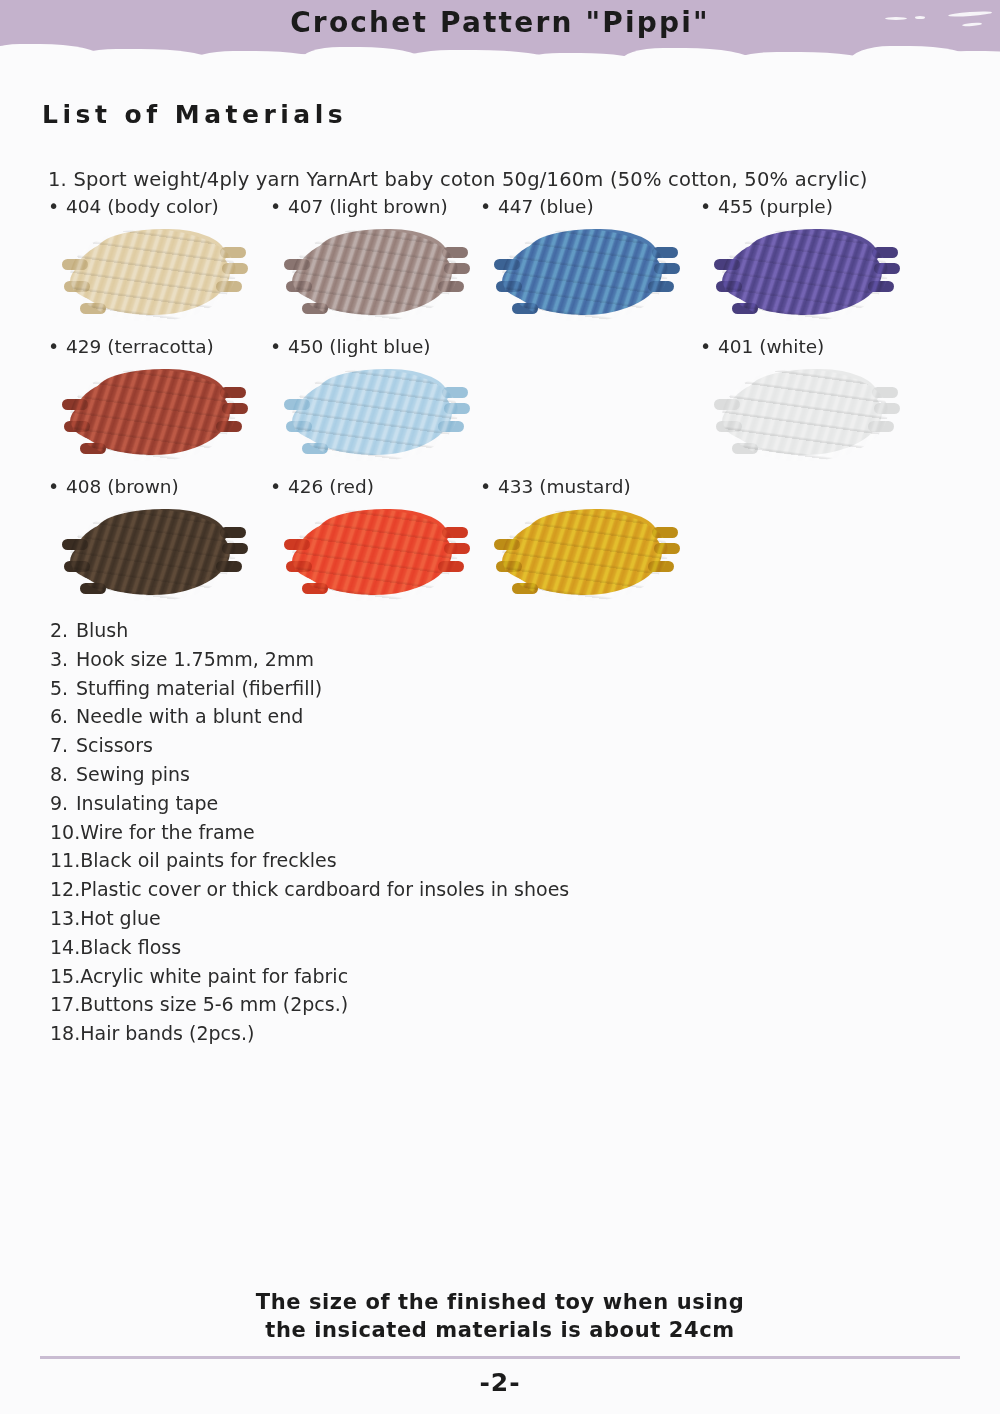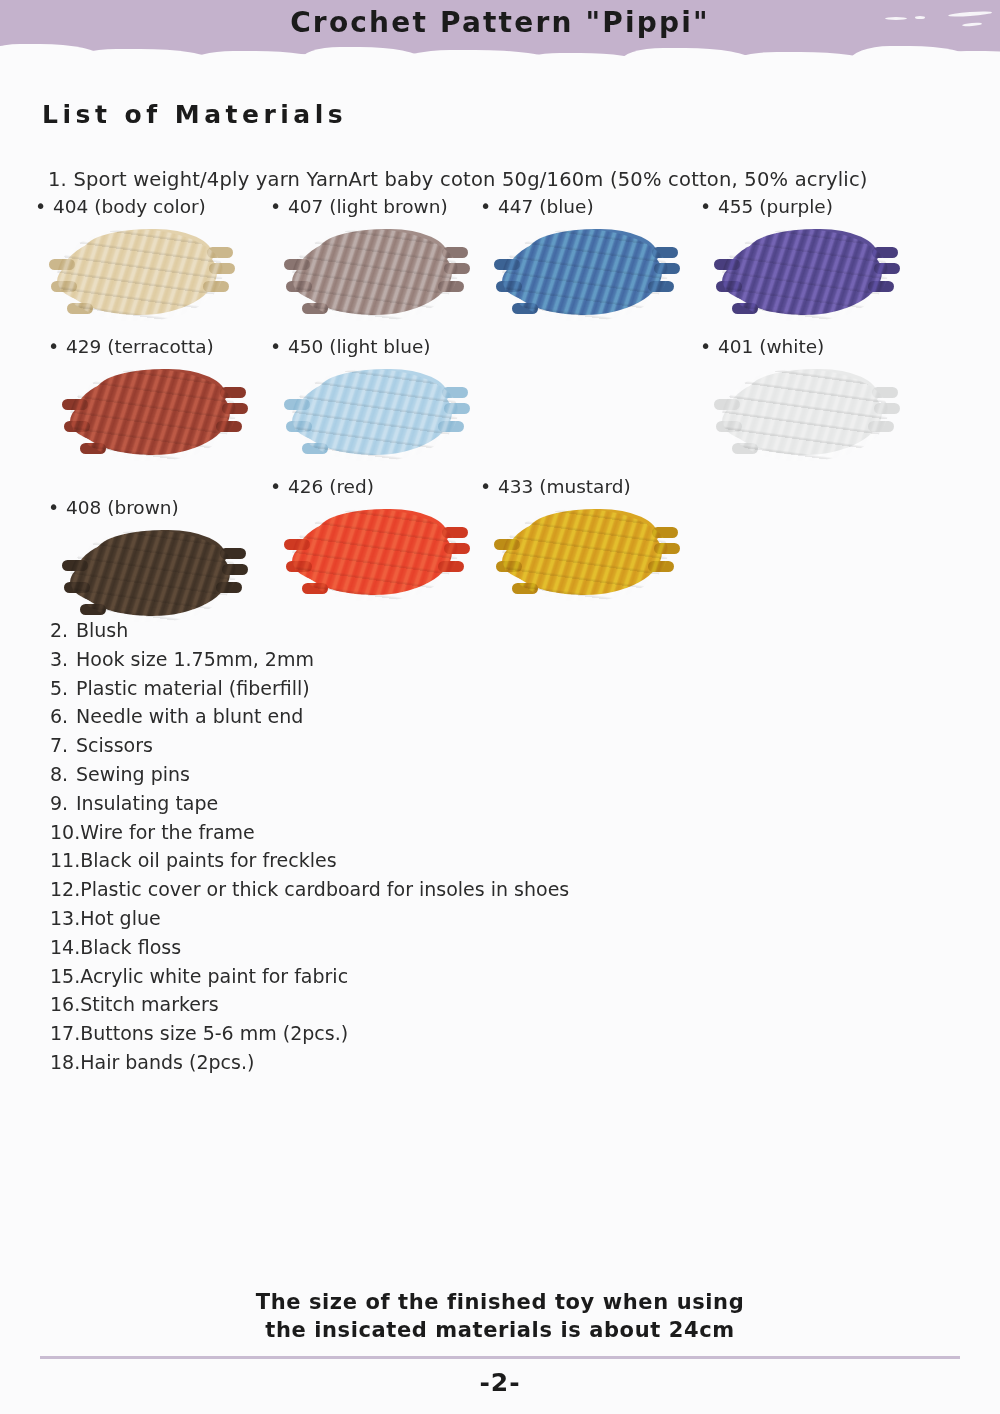--- a/index.html
+++ b/index.html
@@ -233,21 +233,21 @@
   <div class="tear" style="left:640px;  top:55px; width:230px; height:14px; border-radius:30%;"></div>
 </div>
 <div class="header-title">Crochet Pattern "Pippi"</div>
 
 <div class="section-title">List of Materials</div>
 
 <div class="yarn-line">1. Sport weight/4ply yarn YarnArt baby coton 50g/160m (50% cotton, 50% acrylic)</div>
 
 <div class="swatch-grid" id="swatch-grid">
     <div class="swatch-row">
-      <div class="swatch-cell" style="left: 35px;">
+      <div class="swatch-cell" style="left: 48px;">
         <div class="swatch-label">404 (body color)</div>
         <div class="swatch">
           <div class="blob" style="background: rgb(227, 210, 173);"></div>
           <div class="blob2" style="background: rgb(227, 210, 173);"></div>
           <div class="blob3" style="background: rgb(227, 210, 173);"></div>
           <div class="tab" style="left: 150px; top: 18px; background: rgb(203, 183, 140);"></div>
           <div class="tab" style="left: 152px; top: 34px; background: rgb(203, 183, 140);"></div>
           <div class="tab" style="left: 146px; top: 52px; background: rgb(203, 183, 140);"></div>
           <div class="tab" style="left: -8px; top: 30px; background: rgb(203, 183, 140);"></div>
           <div class="tab" style="left: -6px; top: 52px; background: rgb(203, 183, 140);"></div>
@@ -349,21 +349,21 @@
           <div class="tab" style="left: 146px; top: 52px; background: rgb(220, 221, 221);"></div>
           <div class="tab" style="left: -8px; top: 30px; background: rgb(220, 221, 221);"></div>
           <div class="tab" style="left: -6px; top: 52px; background: rgb(220, 221, 221);"></div>
           <div class="tab" style="left: 10px; top: 74px; background: rgb(220, 221, 221);"></div>
           <div class="ply"></div>
           <div class="ply2"></div>
         </div>
       </div>
     </div>
     <div class="swatch-row">
-      <div class="swatch-cell" style="left: 48px; margin-top: 21px;">
+      <div class="swatch-cell" style="left: 48px;">
         <div class="swatch-label">408 (brown)</div>
         <div class="swatch">
           <div class="blob" style="background: rgb(74, 58, 44);"></div>
           <div class="blob2" style="background: rgb(74, 58, 44);"></div>
           <div class="blob3" style="background: rgb(74, 58, 44);"></div>
           <div class="tab" style="left: 150px; top: 18px; background: rgb(58, 45, 34);"></div>
           <div class="tab" style="left: 152px; top: 34px; background: rgb(58, 45, 34);"></div>
           <div class="tab" style="left: 146px; top: 52px; background: rgb(58, 45, 34);"></div>
           <div class="tab" style="left: -8px; top: 30px; background: rgb(58, 45, 34);"></div>
           <div class="tab" style="left: -6px; top: 52px; background: rgb(58, 45, 34);"></div>
@@ -403,32 +403,31 @@
           <div class="ply"></div>
           <div class="ply2"></div>
         </div>
       </div>
     </div>
   </div>
 
 <div class="mat-list" id="mat-list">
     <div class="mat-item"><span class="mat-num">2.</span><span>Blush</span></div>
     <div class="mat-item"><span class="mat-num">3.</span><span>Hook size 1.75mm, 2mm</span></div>
-    <div class="mat-item"><span class="mat-num">5.</span><span>Plastic material (fiberfill)</span></div>
+    <div class="mat-item"><span class="mat-num">5.</span><span>Stuffing material (fiberfill)</span></div>
     <div class="mat-item"><span class="mat-num">6.</span><span>Needle with a blunt end</span></div>
     <div class="mat-item"><span class="mat-num">7.</span><span>Scissors</span></div>
     <div class="mat-item"><span class="mat-num">8.</span><span>Sewing pins</span></div>
     <div class="mat-item"><span class="mat-num">9.</span><span>Insulating tape</span></div>
     <div class="mat-item"><span class="mat-num">10.</span><span>Wire for the frame</span></div>
     <div class="mat-item"><span class="mat-num">11.</span><span>Black oil paints for freckles</span></div>
     <div class="mat-item"><span class="mat-num">12.</span><span>Plastic cover or thick cardboard for insoles in shoes</span></div>
     <div class="mat-item"><span class="mat-num">13.</span><span>Hot glue</span></div>
     <div class="mat-item"><span class="mat-num">14.</span><span>Black floss</span></div>
     <div class="mat-item"><span class="mat-num">15.</span><span>Acrylic white paint for fabric</span></div>
-    <div class="mat-item"><span class="mat-num">16.</span><span>Stitch markers</span></div>
     <div class="mat-item"><span class="mat-num">17.</span><span>Buttons size 5-6 mm (2pcs.)</span></div>
     <div class="mat-item"><span class="mat-num">18.</span><span>Hair bands (2pcs.)</span></div>
   </div>
 
 <div class="footer-note">
   <div>The size of the finished toy when using</div>
   <div>the insicated materials is about 24cm</div>
 </div>
 <div class="footer-rule" style="background: rgb(201, 188, 210);"></div>
 <div class="page-num">-2-</div>

